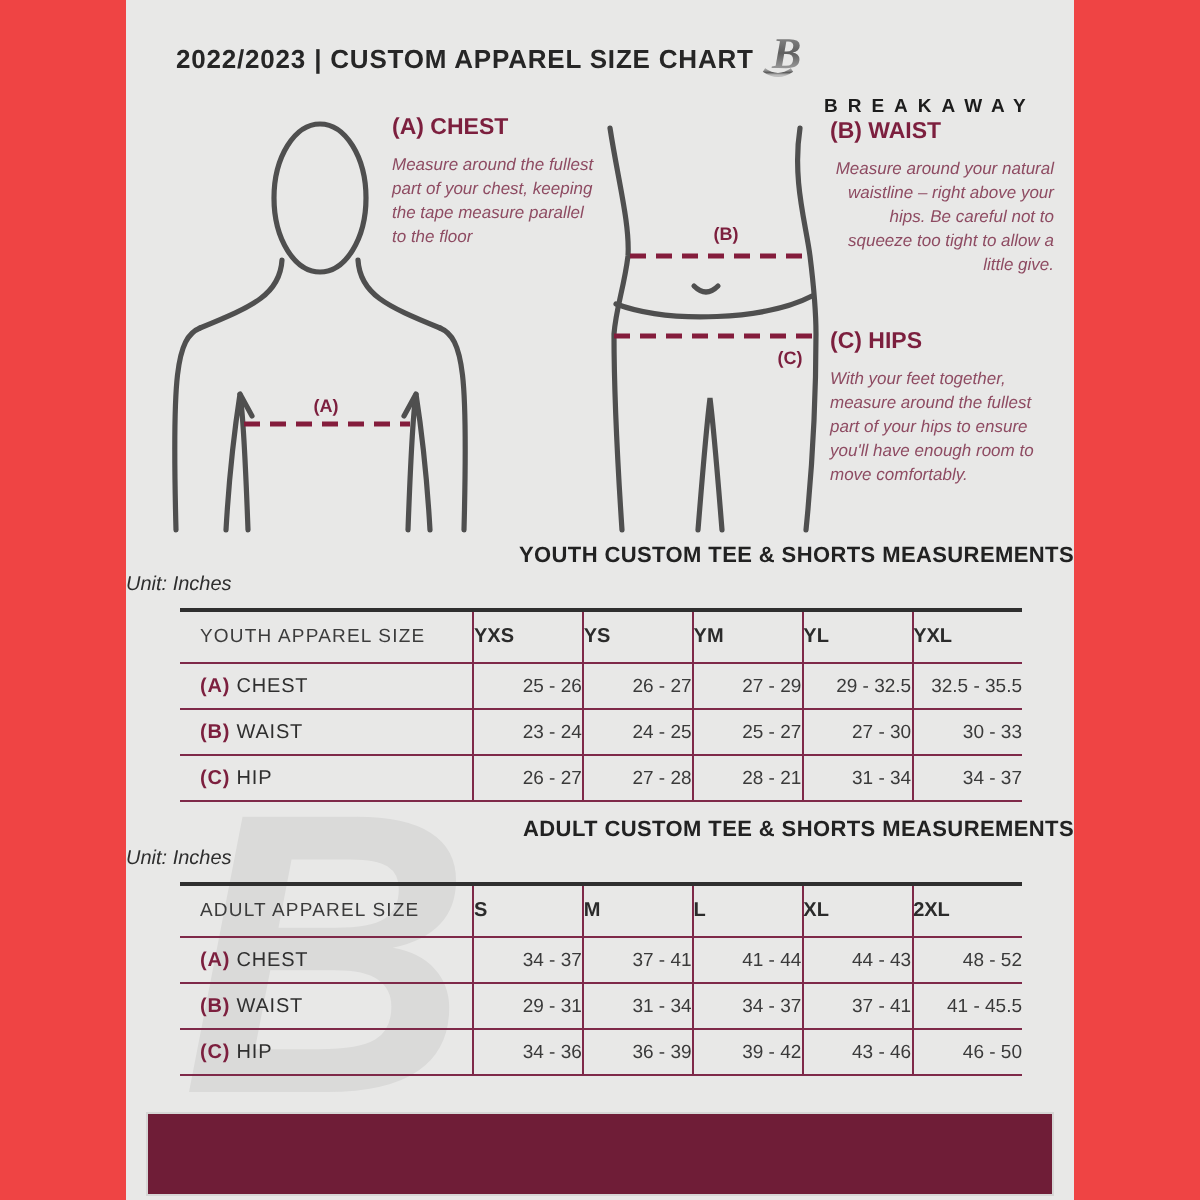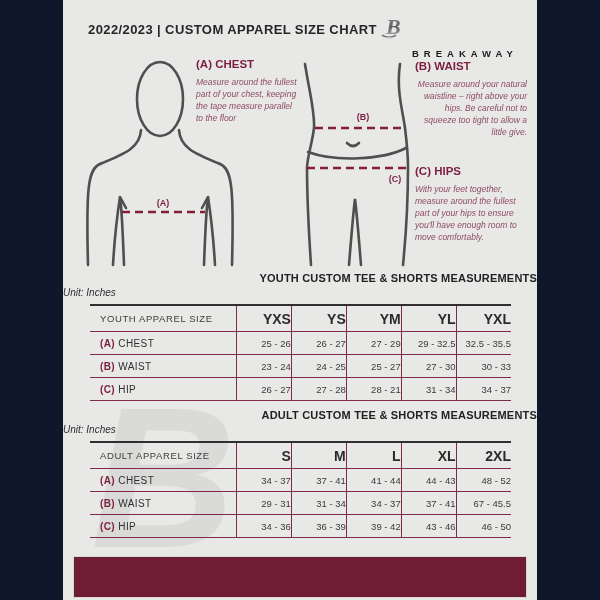--- a/index.html
+++ b/index.html
@@ -1,16 +1,16 @@
 <!DOCTYPE html>
 <html><head>
 <meta charset="utf-8">
 <style>
   html,body{margin:0;padding:0;background:#000;}
-  .stage{position:relative;width:600px;height:600px;background:#0f172a;overflow:hidden;}
+  .stage{position:relative;width:600px;height:600px;background:#ef4444;overflow:hidden;}
   .page{position:absolute;left:63px;top:0;width:474px;height:600px;background:#e8e8e7;
         overflow:hidden;font-family:"Liberation Sans",sans-serif;}
   
   .hdr-title{position:absolute;left:25px;top:22px;font-size:13px;font-weight:700;
              color:#262626;letter-spacing:.4px;white-space:nowrap;}
   .logo{position:absolute;left:314px;top:13px;}
   .brand{position:absolute;left:349px;top:26px;font-size:9.5px;font-weight:700;
          letter-spacing:5px;color:#1c1c1c;white-space:nowrap;margin-top:22px;}
   
   .diagram-svg{position:absolute;left:0;top:50px;z-index:1;}
@@ -26,21 +26,21 @@
   .sec-unit{position:absolute;width:100%;text-align:left;font-size:10px;
             font-style:italic;color:#2e2e2e;z-index:1;}
   #youth-title{top:272px;} #youth-unit{top:287px;}
   #adult-title{top:409px;} #adult-unit{top:424px;}
   
   table.size-table{position:absolute;left:27px;width:421px;border-collapse:collapse;
                    table-layout:fixed;background:transparent;z-index:1;
                    border-top:2.4px solid #2f2f2f;}
   #youth-table{top:304px;} #adult-table{top:441px;}
   .size-table th,.size-table td{padding:0;}
-  .size-table th{height:25px;font-size:14px;font-weight:700;color:#2b2b2b;text-align:right;}
+  .size-table th{height:25px;font-size:10px;font-weight:700;color:#2b2b2b;text-align:left;}
   .size-table th.label-col{width:136px;font-weight:400;font-size:9.5px;letter-spacing:.6px;
                            color:#3c3c3c;text-align:left;padding-left:10px;}
   .size-table td{height:22px;font-size:9.5px;color:#3a3a3a;text-align:right;}
   .size-table td.label-col{text-align:left;padding-left:10px;font-size:10px;
                            letter-spacing:.4px;color:#2f2f2f;}
   .pfx{font-weight:700;color:#7c1f3e;}
   .size-table tr{border-bottom:1.2px solid #7e2949;}
   .size-table thead tr{border-bottom:1.6px solid #7e2949;}
   .size-table th:not(.label-col),.size-table td:not(.label-col){border-left:1.2px solid #7e2949;}
   
@@ -174,21 +174,21 @@
             <td>41 - 44</td>
             <td>44 - 43</td>
             <td>48 - 52</td>
           </tr>
           <tr>
             <td class="label-col"><span class="pfx">(B)</span> WAIST</td>
             <td>29 - 31</td>
             <td>31 - 34</td>
             <td>34 - 37</td>
             <td>37 - 41</td>
-            <td>67 - 45.5</td>
+            <td>41 - 45.5</td>
           </tr>
           <tr>
             <td class="label-col"><span class="pfx">(C)</span> HIP</td>
             <td>34 - 36</td>
             <td>36 - 39</td>
             <td>39 - 42</td>
             <td>43 - 46</td>
             <td>46 - 50</td>
           </tr>
         </tbody>

